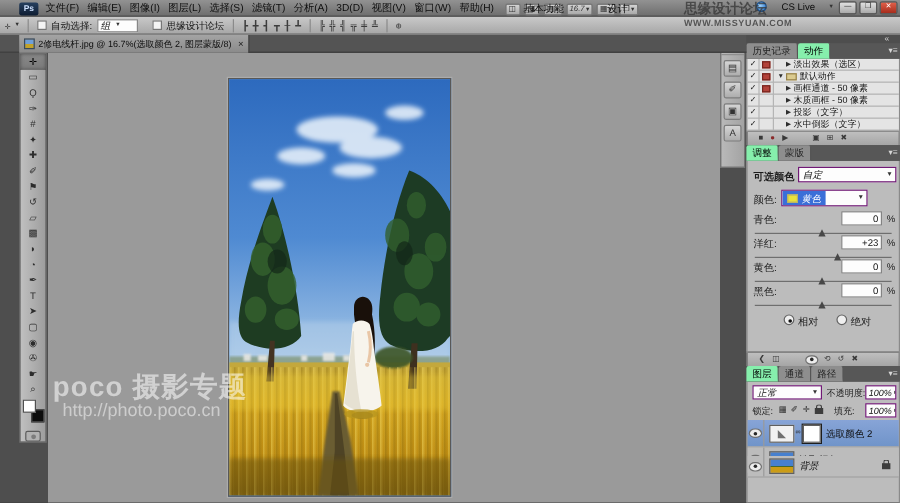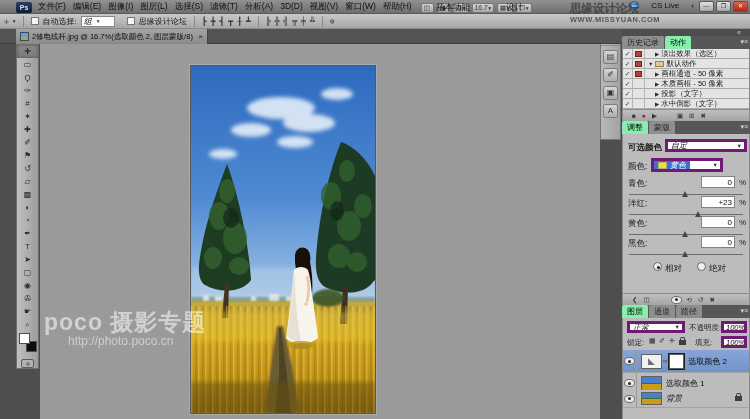--- a/index.html
+++ b/index.html
@@ -50,21 +50,21 @@
   .sw{position:absolute;width:11px;height:11px;border:1px solid #4f4f4f}
   .sw.fg{left:2px;top:1px;background:#fff;z-index:2}
   .sw.bg{left:9px;top:9px;background:#0d0d0d}
   .quickmask{width:13px;height:9px;border:1px solid #5c5c5c;border-radius:2px;margin:3px auto 0;background:#b2b2b2;position:relative}
   .quickmask::after{content:"";position:absolute;left:3.5px;top:1.5px;width:4px;height:4px;border-radius:50%;background:#7c7c7c}
   
   .pasteboard{position:absolute;left:40px;top:44px;width:560px;height:375px;background:#9a9a9a}
   .photo{position:absolute;left:150px;top:21px;width:186px;height:349px;border:1px solid #585858;background:#4f8ad2;box-shadow:0 0 0 1px #ababab}
   .poco{position:absolute;left:4px;top:266px;color:rgba(255,255,255,.55);pointer-events:none}
   .poco .t{font-size:23px;font-weight:bold;letter-spacing:1px;line-height:24px}
-  .poco .u{font-size:12px;color:rgba(255,255,255,.5);margin-left:24px}
+  .poco .u{font-size:15px;color:rgba(255,255,255,.5);margin-left:8px}
   
   .dockstrip{position:absolute;left:600px;top:36px;width:21px;height:104px;z-index:6;
              background:linear-gradient(90deg,#b9b9b9,#a3a3a3);border:1px solid #747474}
   .dock-head{height:9px;text-align:right;font-size:6.5px;color:#333;line-height:8px;padding-right:2px;border-bottom:1px solid #8e8e8e}
   .dock-ico{width:15px;height:14px;margin:4px auto 0;background:linear-gradient(#d5d5d5,#adadad);border:1px solid #7d7d7d;
             border-radius:2px;font-size:8px;line-height:12px;text-align:center;color:#333}
   
   .ptabs{position:absolute;left:622px;width:128px;height:13px;background:#575757;display:flex;align-items:flex-end;z-index:8}
   .ptab{height:13px;line-height:13px;padding:0 5px;font-size:8px;background:#8e8e8e;color:#232323;
         border-right:1px solid #555;border-radius:2px 2px 0 0;white-space:nowrap}
@@ -78,21 +78,21 @@
   .dlg{width:7px;height:6px;border:1px solid #7a7a7a;background:#d2d2d2}
   .dlg.red{background:#b2423a;border-color:#76231d}
   .act-arrow{font-size:5.5px;color:#2e2e2e;margin:0 2px 0 3px}
   .act-arrow.indent{margin-left:10px}
   .folder{width:9px;height:6px;background:#dbcb90;border:1px solid #96814a;margin-right:2px;flex:none}
   .act-label{font-size:7.5px;color:#161616;white-space:nowrap;overflow:hidden}
   .hbar{background:linear-gradient(#bfbfbf,#a5a5a5);border-top:1px solid #8c8c8c;display:flex;align-items:center;gap:6px;padding-left:9px}
   .bar-ico{font-size:6.5px;color:#383838;line-height:11px}
   
   .adj-label{position:absolute;font-size:8.5px;color:#1b1b1b;white-space:nowrap}
-  .drop{position:absolute;background:#fdfdfd;border:3px solid #701a75;display:flex;align-items:center;font-size:8px;color:#111;overflow:hidden}
+  .drop{position:absolute;background:#fdfdfd;border:1px solid #701a75;display:flex;align-items:center;font-size:8px;color:#111;overflow:hidden}
   .darr{margin-left:auto;font-size:5.5px;color:#333;padding:0 2px}
   .color-high{display:flex;align-items:center;gap:3px;background:#3a6fd8;color:#fff;height:100%;padding:0 4px;font-size:8px}
   .ysw{width:9px;height:7px;background:#e8e23a;border:1px solid #b8b06a;flex:none}
   .vbox{position:absolute;width:34px;height:12px;background:#fdfdfd;border:1px solid #838383;font-size:8px;text-align:right;
         padding-right:2px;line-height:11px;color:#111}
   .unit{position:absolute;font-size:8px;color:#1b1b1b}
   .strack{position:absolute;left:6px;width:114px;height:1px;background:#6e6e6e}
   .sthumb{position:absolute;top:-3px;width:0;height:0;border-left:3.5px solid transparent;border-right:3.5px solid transparent;border-bottom:6px solid #474747}
   .radio{position:absolute;width:9px;height:9px;border-radius:50%;background:#efefef;border:1px solid #636363}
   .radio.sel::after{content:"";position:absolute;left:2.5px;top:2.5px;width:3px;height:3px;border-radius:50%;background:#111}
@@ -505,21 +505,21 @@
       <span class="lthumb mask"></span>
       <span class="lname">选取颜色 2</span>
     </div>
     <div class="lrow" style="top:55px;height:21px">
       <span class="eye-cell">
           <i class="eye"></i>
         </span>
       <span class="lthumb"></span>
       <span class="lname">选取颜色 1</span>
     </div>
-    <div class="lrow" style="top:72px;height:18px">
+    <div class="lrow" style="top:62px;height:18px">
       <span class="eye-cell">
           <i class="eye"></i>
         </span>
       <span class="lthumb" style="height:13px"></span>
       <span class="lname it">背景</span>
       <span class="mini-lock"></span>
     </div>
   </div>
 
 </div>

